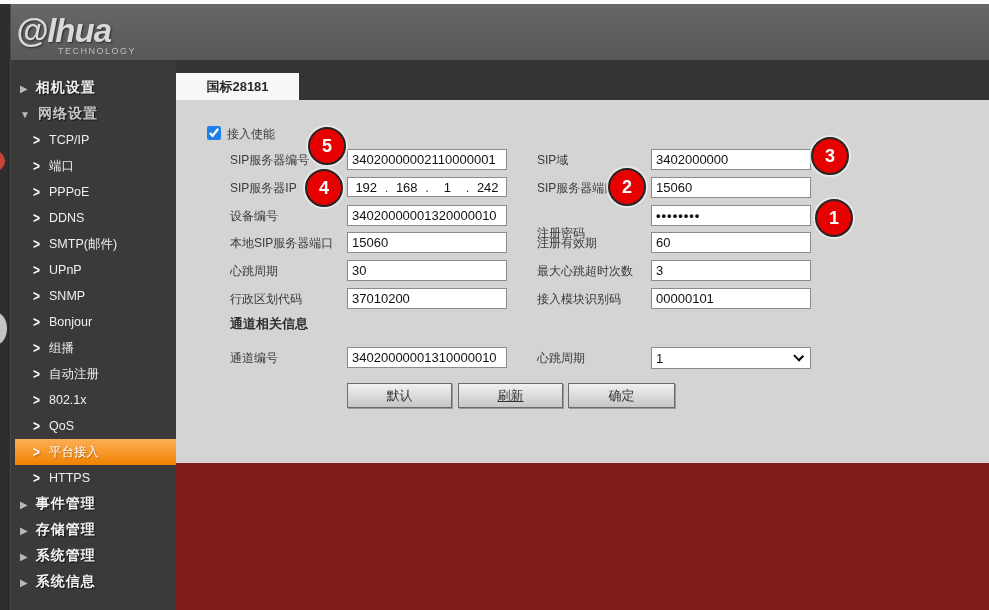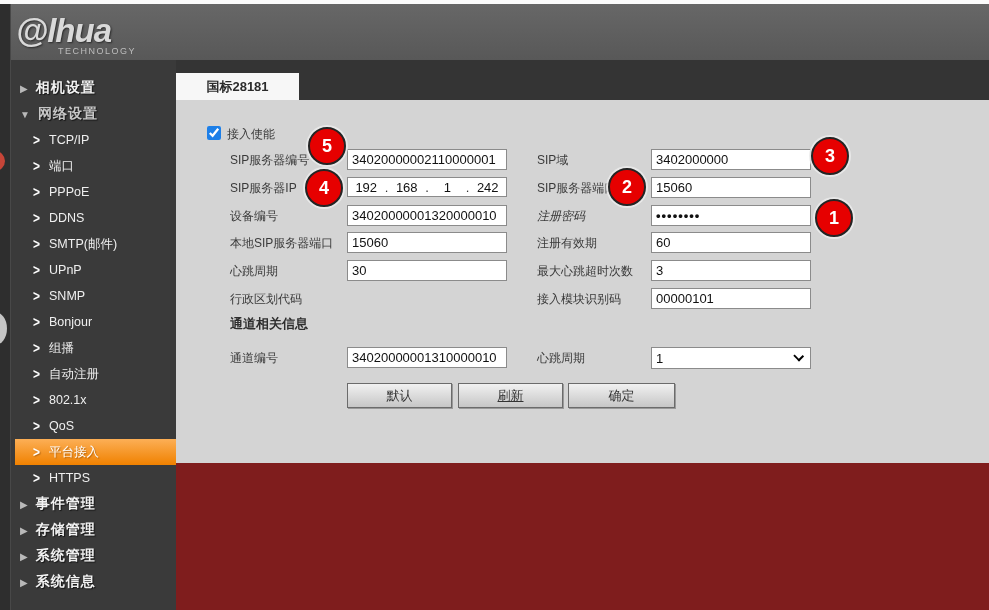--- a/index.html
+++ b/index.html
@@ -214,28 +214,29 @@
     <div class="f-label" style="left:54px; top:106px;">设备编号</div>
     <input class="f-input" style="left: 171px; top: 105px;" value="34020000001320000010">
 
     <div class="f-label" style="left:54px; top:133px;">本地SIP服务器端口</div>
     <input class="f-input" style="left: 171px; top: 132px;" value="15060">
 
     <div class="f-label" style="left:54px; top:161px;">心跳周期</div>
     <input class="f-input" style="left: 171px; top: 160px;" value="30">
 
     <div class="f-label" style="left:54px; top:189px;">行政区划代码</div>
+    <input class="f-input" style="left: 171px; top: 188px;" value="37010200">
 
     <div class="f-label" style="left:361px; top:50px;">SIP域</div>
     <input class="f-input" style="left: 475px; top: 49px;" value="3402000000">
 
     <div class="f-label" style="left:361px; top:78px;">SIP服务器端口</div>
     <input class="f-input" style="left: 475px; top: 77px;" value="15060">
 
-    <div class="f-label" style="left:361px; top:106px;font-style:italic;">注册密码</div>
+    <div class="f-label" style="left:361px; top:123px;">注册密码</div>
     <input class="f-input" style="left: 475px; top: 105px; font-weight: bold; letter-spacing: 1px;" value="••••••••">
 
     <div class="f-label" style="left:361px; top:133px;">注册有效期</div>
     <input class="f-input" style="left: 475px; top: 132px;" value="60">
 
     <div class="f-label" style="left:361px; top:161px;">最大心跳超时次数</div>
     <input class="f-input" style="left: 475px; top: 160px;" value="3">
 
     <div class="f-label" style="left:361px; top:189px;">接入模块识别码</div>
     <input class="f-input" style="left: 475px; top: 188px;" value="00000101">

